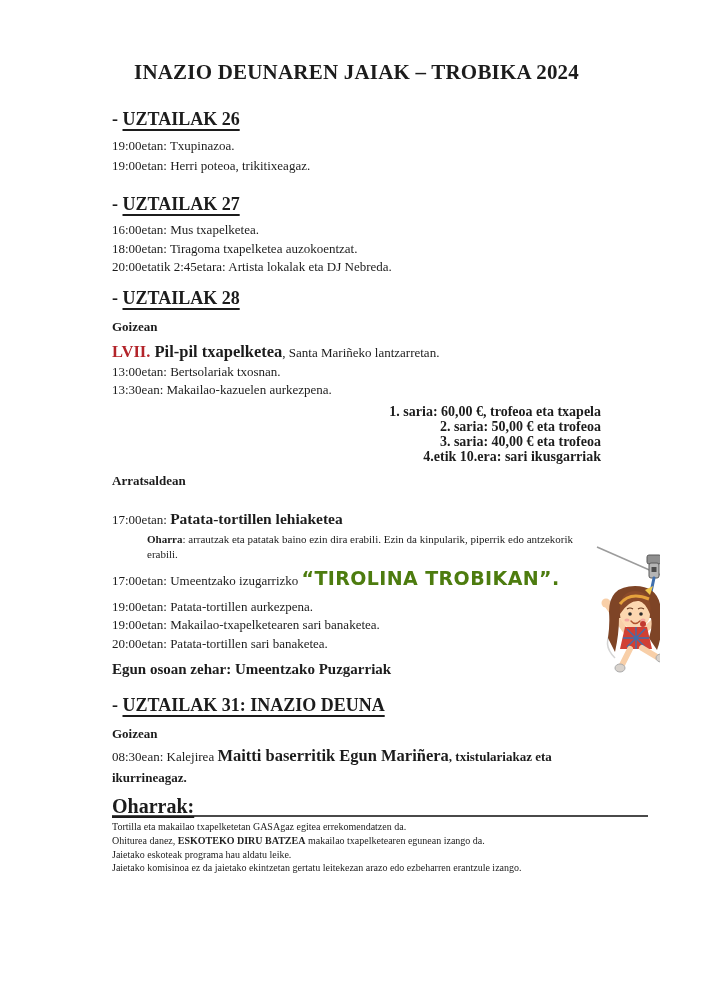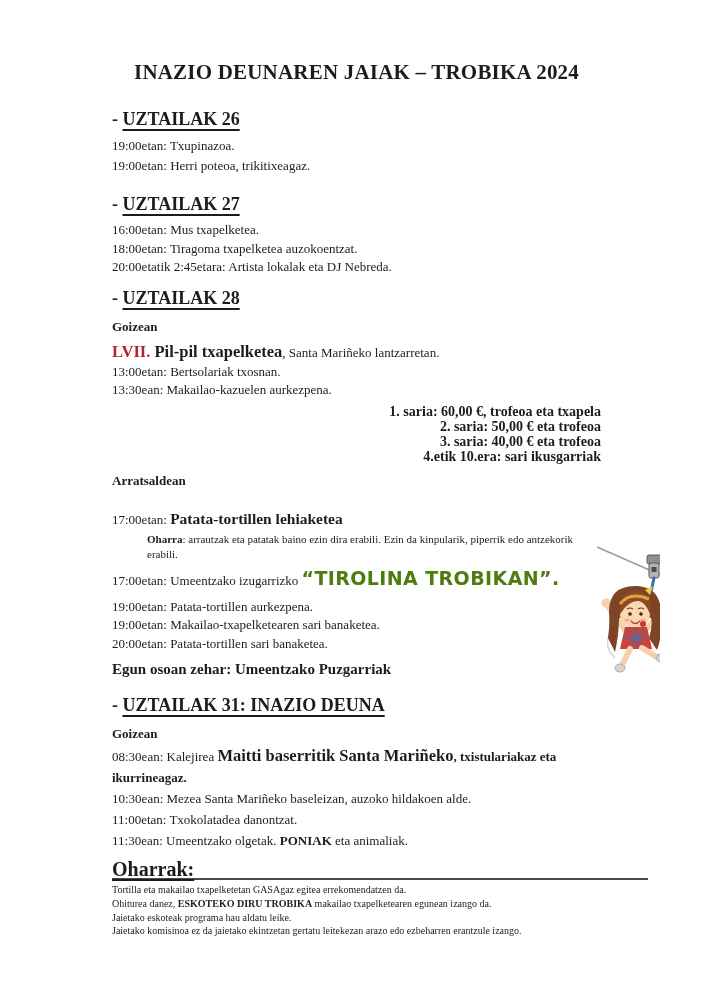--- a/index.html
+++ b/index.html
@@ -98,33 +98,28 @@
       <div class="line">19:00etan: Patata-tortillen aurkezpena.</div>
       <div class="line">19:00etan: Makailao-txapelketearen sari banaketea.</div>
       <div class="line">20:00etan: Patata-tortillen sari banaketea.</div>
     </div>
 
     <div class="allday">Egun osoan zehar: Umeentzako Puzgarriak</div>
 
     <div class="h2 mt-s31"><span>- </span><span class="u">UZTAILAK 31: INAZIO DEUNA</span></div>
     <div class="daypart">Goizean</div>
 
-    <div class="kalejira"><span>08:30ean: Kalejirea </span><span class="big-bold">Maitti baserritik Santa Mariñeko</span><span class="bold-sm">, txistulariakaz eta ikurrineagaz.</span></div>
+    <div class="kalejira"><span>08:30ean: Kalejirea </span><span class="big-bold">Maitti baserritik Egun Mariñera</span><span class="bold-sm">, txistulariakaz eta ikurrineagaz.</span></div>
 
-    <div class="lines-31">
-      <div class="line">10:30ean: Mezea Santa Mariñeko baseleizan, auzoko hildakoen alde.</div>
-      <div class="line">11:00etan: Txokolatadea danontzat.</div>
-      <div class="line"><span>11:30ean: Umeentzako olgetak. </span><b>PONIAK</b><span> eta animaliak.</span></div>
-    </div>
 
     <div class="oharrak-h"><span class="u">Oharrak:</span></div>
     <hr class="rule">
     <div class="footnotes">
       <div class="footnote">Tortilla eta makailao txapelketetan GASAgaz egitea errekomendatzen da.</div>
-      <div class="footnote"><span>Ohiturea danez, </span><b>ESKOTEKO DIRU TROBIKA</b><span> makailao txapelketearen egunean izango da.</span></div>
+      <div class="footnote"><span>Ohiturea danez, </span><b>ESKOTEKO DIRU BATZEA</b><span> makailao txapelketearen egunean izango da.</span></div>
       <div class="footnote">Jaietako eskoteak programa hau aldatu leike.</div>
       <div class="footnote">Jaietako komisinoa ez da jaietako ekintzetan gertatu leitekezan arazo edo ezbeharren erantzule izango.</div>
     </div>
   </div>
 
   <svg class="illus" viewBox="0 0 167 150" aria-hidden="true">
 
     <path d="M 10 13 L 122 62" stroke="#9c9c9c" stroke-width="1.6" fill="none"></path>
 
     <g>

